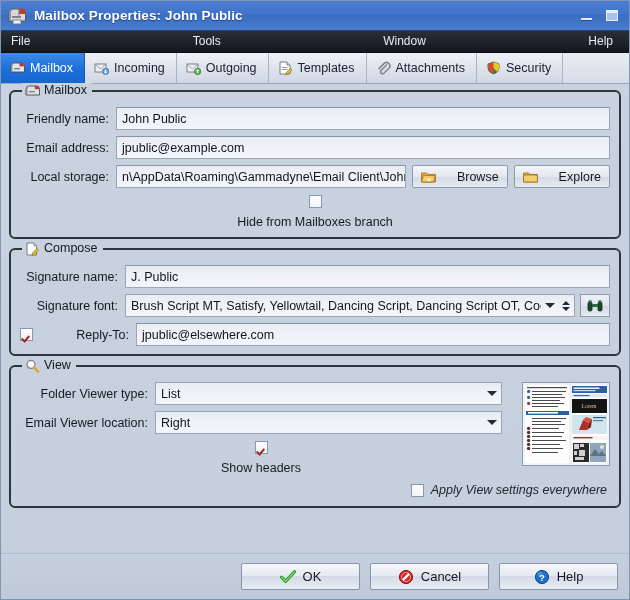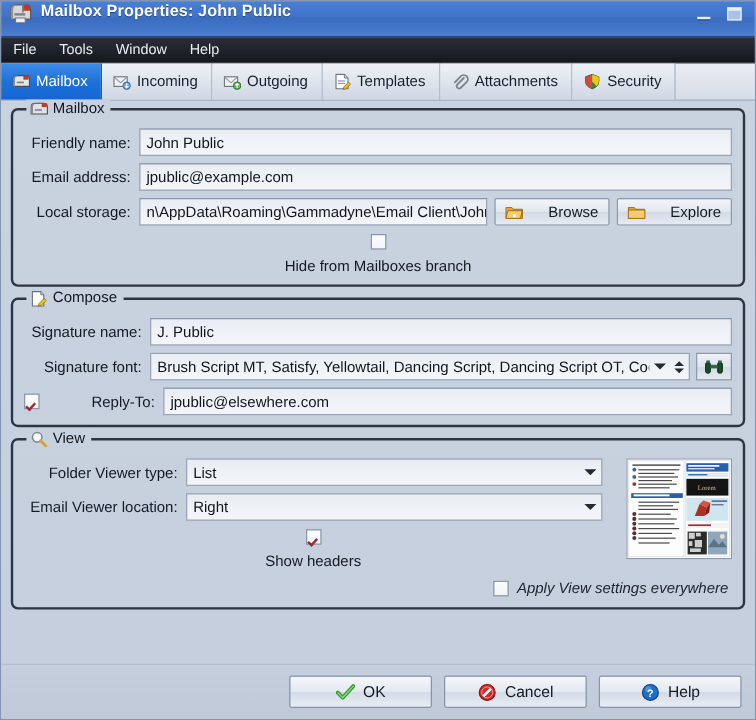--- a/index.html
+++ b/index.html
@@ -25,20 +25,21 @@
     flex-direction: column;
     position: relative;
   }
 
   
   .titlebar {
     height: 30px;
     box-sizing: border-box;
     background: linear-gradient(to bottom, #4a7fd4 0%, #3f73c9 45%, #3a6cc0 50%, #4a7ed0 100%);
     display: flex;
+    align-items: center;
     padding: 0 4px 0 6px;
     border-bottom: 1px solid #27407a;
     position: relative;
   }
   .titlebar .app-icon {
     width: 20px; height: 19px;
     margin-right: 7px;
     position: relative;
     flex: 0 0 auto;
   }
@@ -69,20 +70,21 @@
   }
 
   
   .menubar {
     height: 21px;
     background: linear-gradient(to bottom, #2a2f38 0%, #1d2128 60%, #14171c 100%);
     display: flex;
     align-items: center;
     padding-left: 7px;
     border-bottom: 1px solid #0c0e12;
+    justify-content: space-between;
   }
   .menu-item {
     color: #e9edf3;
     font-size: 12px;
     padding: 2px 9px 3px 3px;
     margin-right: 7px;
     white-space: nowrap;
   }
 
   

